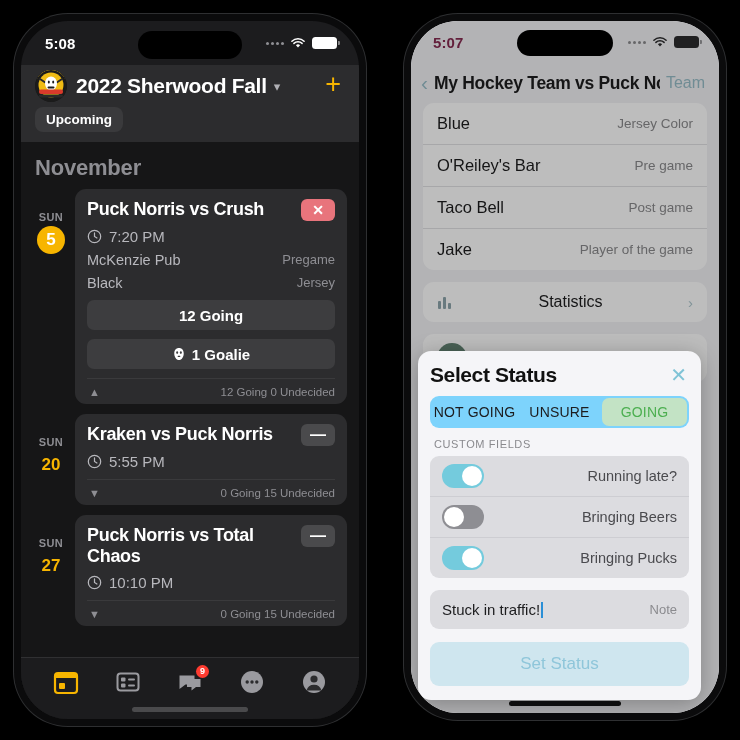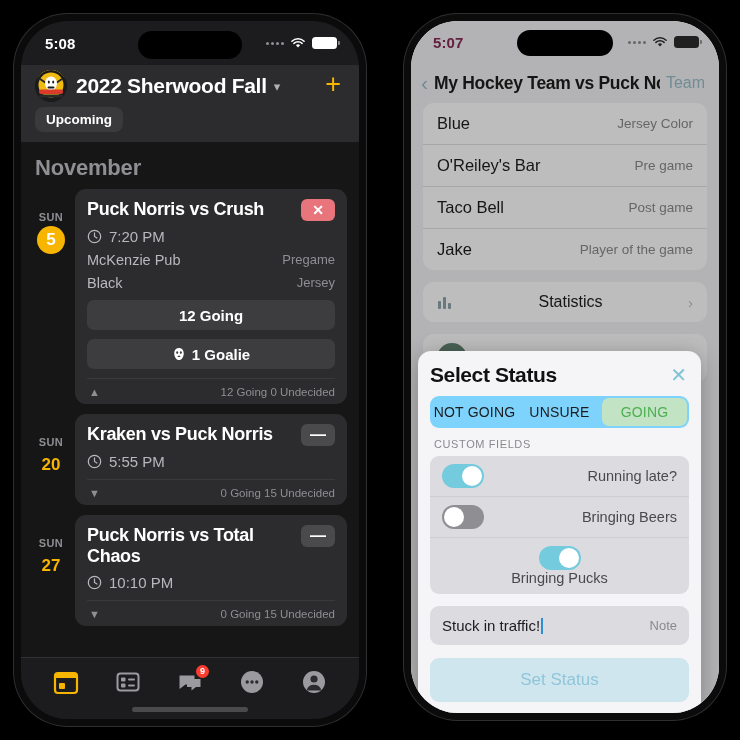--- a/index.html
+++ b/index.html
@@ -205,21 +205,21 @@
   }
   .seg-item.sel { background: #c3e3c5; color: #4caf50; font-weight: 500; }
   .sect-label {
     margin: 10px 0 6px 4px; font-size: 11px; color: #8a8a8e; letter-spacing: .6px;
   }
   .fields { background: #dcdce0; border-radius: 9px; overflow: hidden; }
   .fld {
     display: flex; align-items: center; justify-content: space-between;
     padding: 8px 12px; border-bottom: 1px solid #cdcdd2;
   }
-  .fld:last-child { border-bottom: none; flex-direction: column; }
+  .fld:last-child { border-bottom: none; }
   .toggle {
     width: 42px; height: 24px; border-radius: 13px; position: relative;
     flex: 0 0 auto; cursor: pointer;
   }
   .toggle.on  { background: #74cbdd; }
   .toggle.off { background: #8e8e93; }
   .toggle::after {
     content: ""; position: absolute; top: 2px; width: 20px; height: 20px;
     border-radius: 50%; background: #fff;
   }

